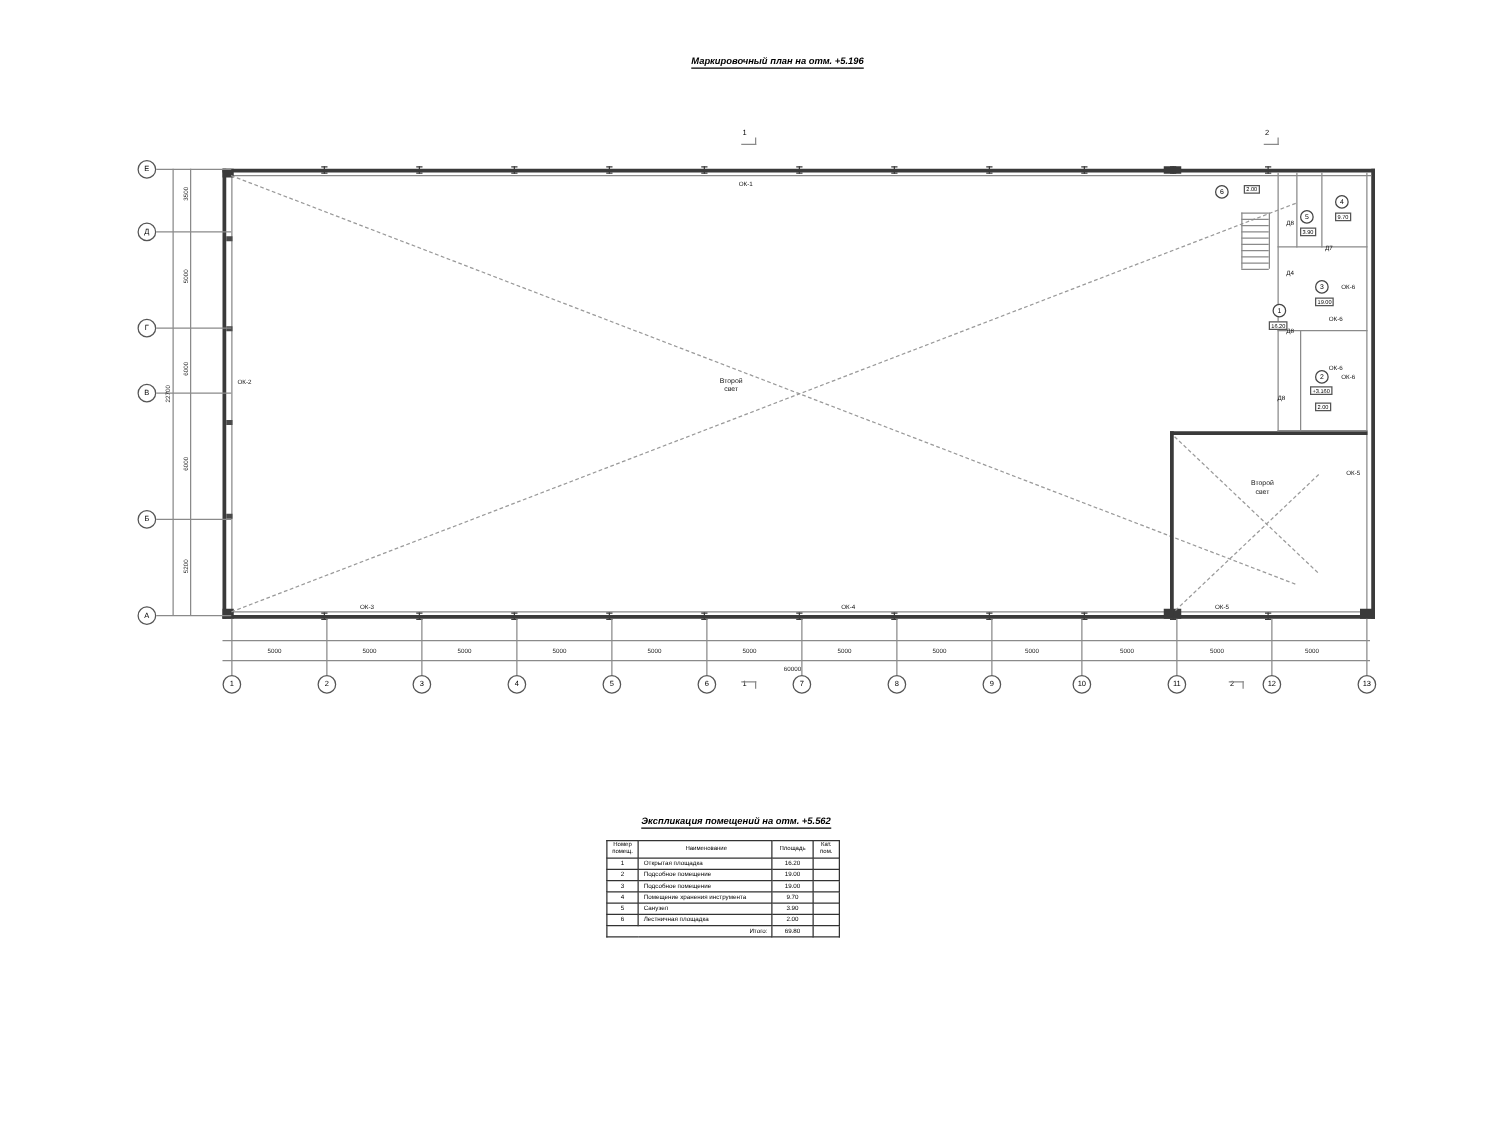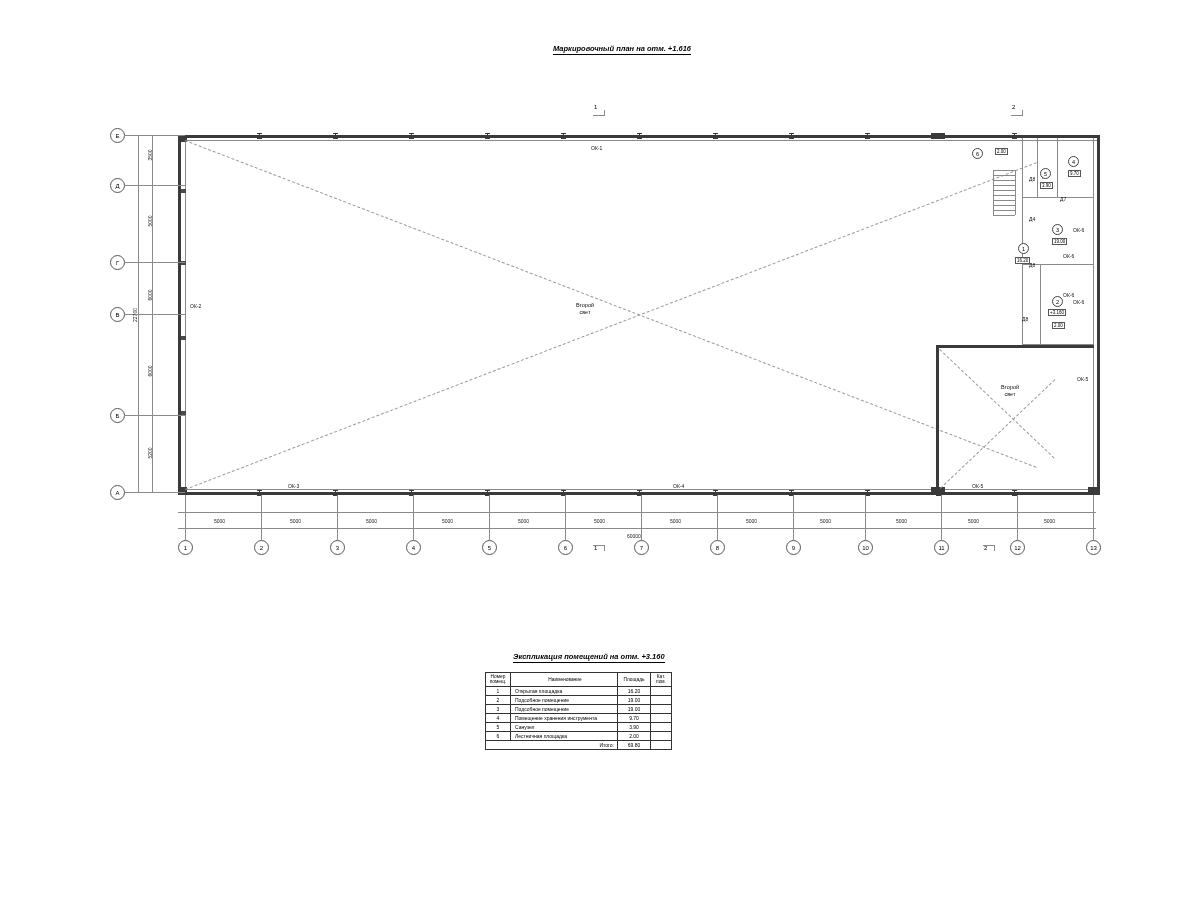--- a/index.html
+++ b/index.html
@@ -149,21 +149,21 @@
   .c-name  { width: 100px; text-align: left; padding-left: 4px !important; }
   .c-area  { width: 28px; text-align: center; }
   .c-kat   { width: 16px; text-align: center; }
   .total-lbl { text-align: right; padding-right: 3px !important; }
 </style>
 </head>
 <body>
 
 <div id="sheet">
 
-  <div class="ttl" style="left:553px; top:44px;">Маркировочный план на отм. +1.616</div>
+  <div class="ttl" style="left:553px; top:44px;">Маркировочный план на отм. +5.196</div>
 
   <div id="plan">
 
     <div class="wall" style="left:178px; top:135px; width:922px; height:3px;"></div>
     <div class="wall" style="left:178px; top:492px; width:922px; height:3px;"></div>
     <div class="wall" style="left:178px; top:135px; width:3px; height:360px;"></div>
     <div class="wall" style="left:1097px; top:135px; width:3px; height:360px;"></div>
 
     <div class="thinline" style="left:181px; top:140px; width:916px; height:1px;"></div>
     <div class="thinline" style="left:181px; top:489px; width:916px; height:1px;"></div>
@@ -359,21 +359,21 @@
     <div class="thinline" style="left:604px; top:545px; width:1px; height:6px;"></div>
 
     <div class="seccut" style="left:984px; top:545px;">
       <span>2</span>
     </div>
     <div class="thinline" style="left:983px; top:545px; width:12px; height:1px;"></div>
     <div class="thinline" style="left:994px; top:545px; width:1px; height:6px;"></div>
 
   </div>
 
-  <div class="ttl" style="left:513px; top:652px;">Экспликация помещений на отм. +3.160</div>
+  <div class="ttl" style="left:513px; top:652px;">Экспликация помещений на отм. +5.562</div>
 
   <table id="expl">
     <thead>
       <tr>
         <th class="c-num">Номер помещ.</th>
         <th class="c-name">Наименование</th>
         <th class="c-area">Площадь</th>
         <th class="c-kat">Кат. пом.</th>
       </tr>
     </thead>

